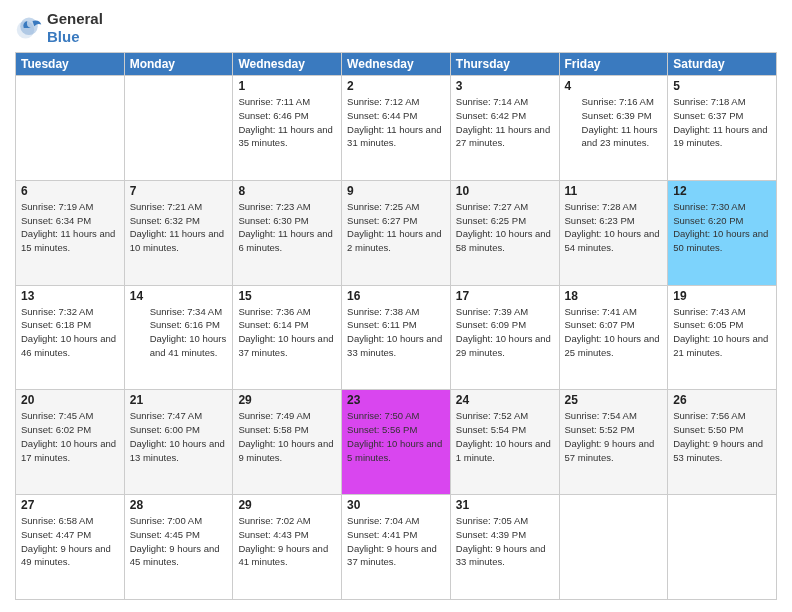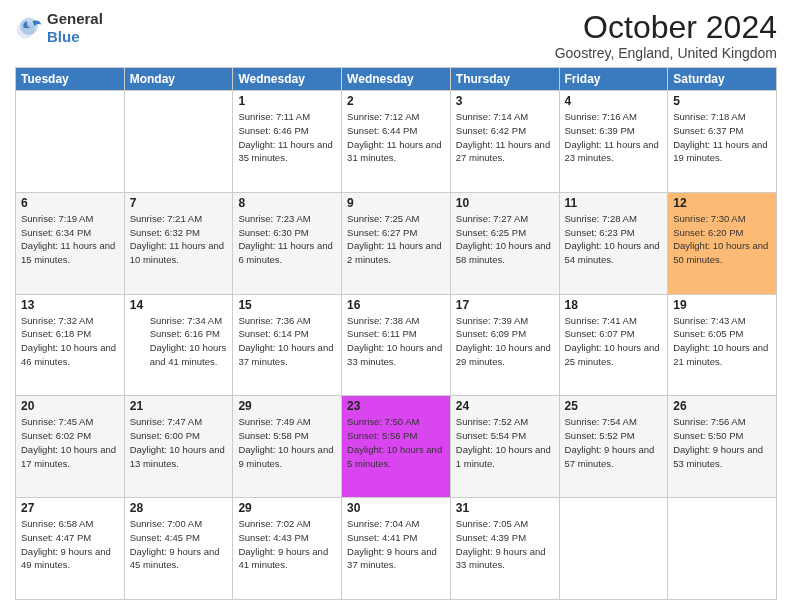--- a/index.html
+++ b/index.html
@@ -104,24 +104,20 @@
       <svg class="logo-icon" viewBox="0 0 32 32" xmlns="http://www.w3.org/2000/svg">
         <ellipse cx="12" cy="18" rx="10" ry="10" fill="#3a7abf" opacity="0.15"></ellipse>
         <ellipse cx="16" cy="14" rx="10" ry="10" fill="#3a7abf" opacity="0.3"></ellipse>
         <path d="M20 8 Q28 6 30 12 Q26 10 22 14 Z" fill="#3a7abf"></path>
         <path d="M10 16 Q8 10 14 8 Q12 14 18 16 Z" fill="#3a7abf"></path>
       </svg>
       <div class="logo-text">
         <div class="logo-general">General</div>
         <div class="logo-blue">Blue</div>
       </div>
-    </div>
-    <div class="title-section">
-      <div class="month-title">October 2024</div>
-      <div class="subtitle">Goostrey, England, United Kingdom</div>
     </div>
   </div>
 
   <table class="calendar">
     <thead>
       <tr>
         <th>Tuesday</th>
         <th>Monday</th>
         <th>Wednesday</th>
         <th>Wednesday</th>
@@ -147,21 +143,21 @@
 Daylight: 11 hours and 31 minutes.</div>
           </td>
           <td>
             <span class="day-number">3</span>
             <div class="day-info" style="white-space: pre-line;">Sunrise: 7:14 AM
 Sunset: 6:42 PM
 Daylight: 11 hours and 27 minutes.</div>
           </td>
           <td>
             <span class="day-number">4</span>
-            <div class="day-info" style="white-space: pre-line;">Sunrise: 7:16 AM
+            <div class="day-info" style="white-space: pre-line; margin-left: 17px;">Sunrise: 7:16 AM
 Sunset: 6:39 PM
 Daylight: 11 hours and 23 minutes.</div>
           </td>
           <td>
             <span class="day-number">5</span>
             <div class="day-info" style="white-space: pre-line;">Sunrise: 7:18 AM
 Sunset: 6:37 PM
 Daylight: 11 hours and 19 minutes.</div>
           </td>
         </tr>
@@ -195,21 +191,21 @@
             <div class="day-info" style="white-space: pre-line;">Sunrise: 7:27 AM
 Sunset: 6:25 PM
 Daylight: 10 hours and 58 minutes.</div>
           </td>
           <td style="background: rgb(245, 245, 245);">
             <span class="day-number">11</span>
             <div class="day-info" style="white-space: pre-line;">Sunrise: 7:28 AM
 Sunset: 6:23 PM
 Daylight: 10 hours and 54 minutes.</div>
           </td>
-          <td style="background: #fdba74;">
+          <td style="background: #7dd3fc;">
             <span class="day-number">12</span>
             <div class="day-info" style="white-space: pre-line;">Sunrise: 7:30 AM
 Sunset: 6:20 PM
 Daylight: 10 hours and 50 minutes.</div>
           </td>
         </tr>
         <tr>
           <td>
             <span class="day-number">13</span>
             <div class="day-info" style="white-space: pre-line;">Sunrise: 7:32 AM

